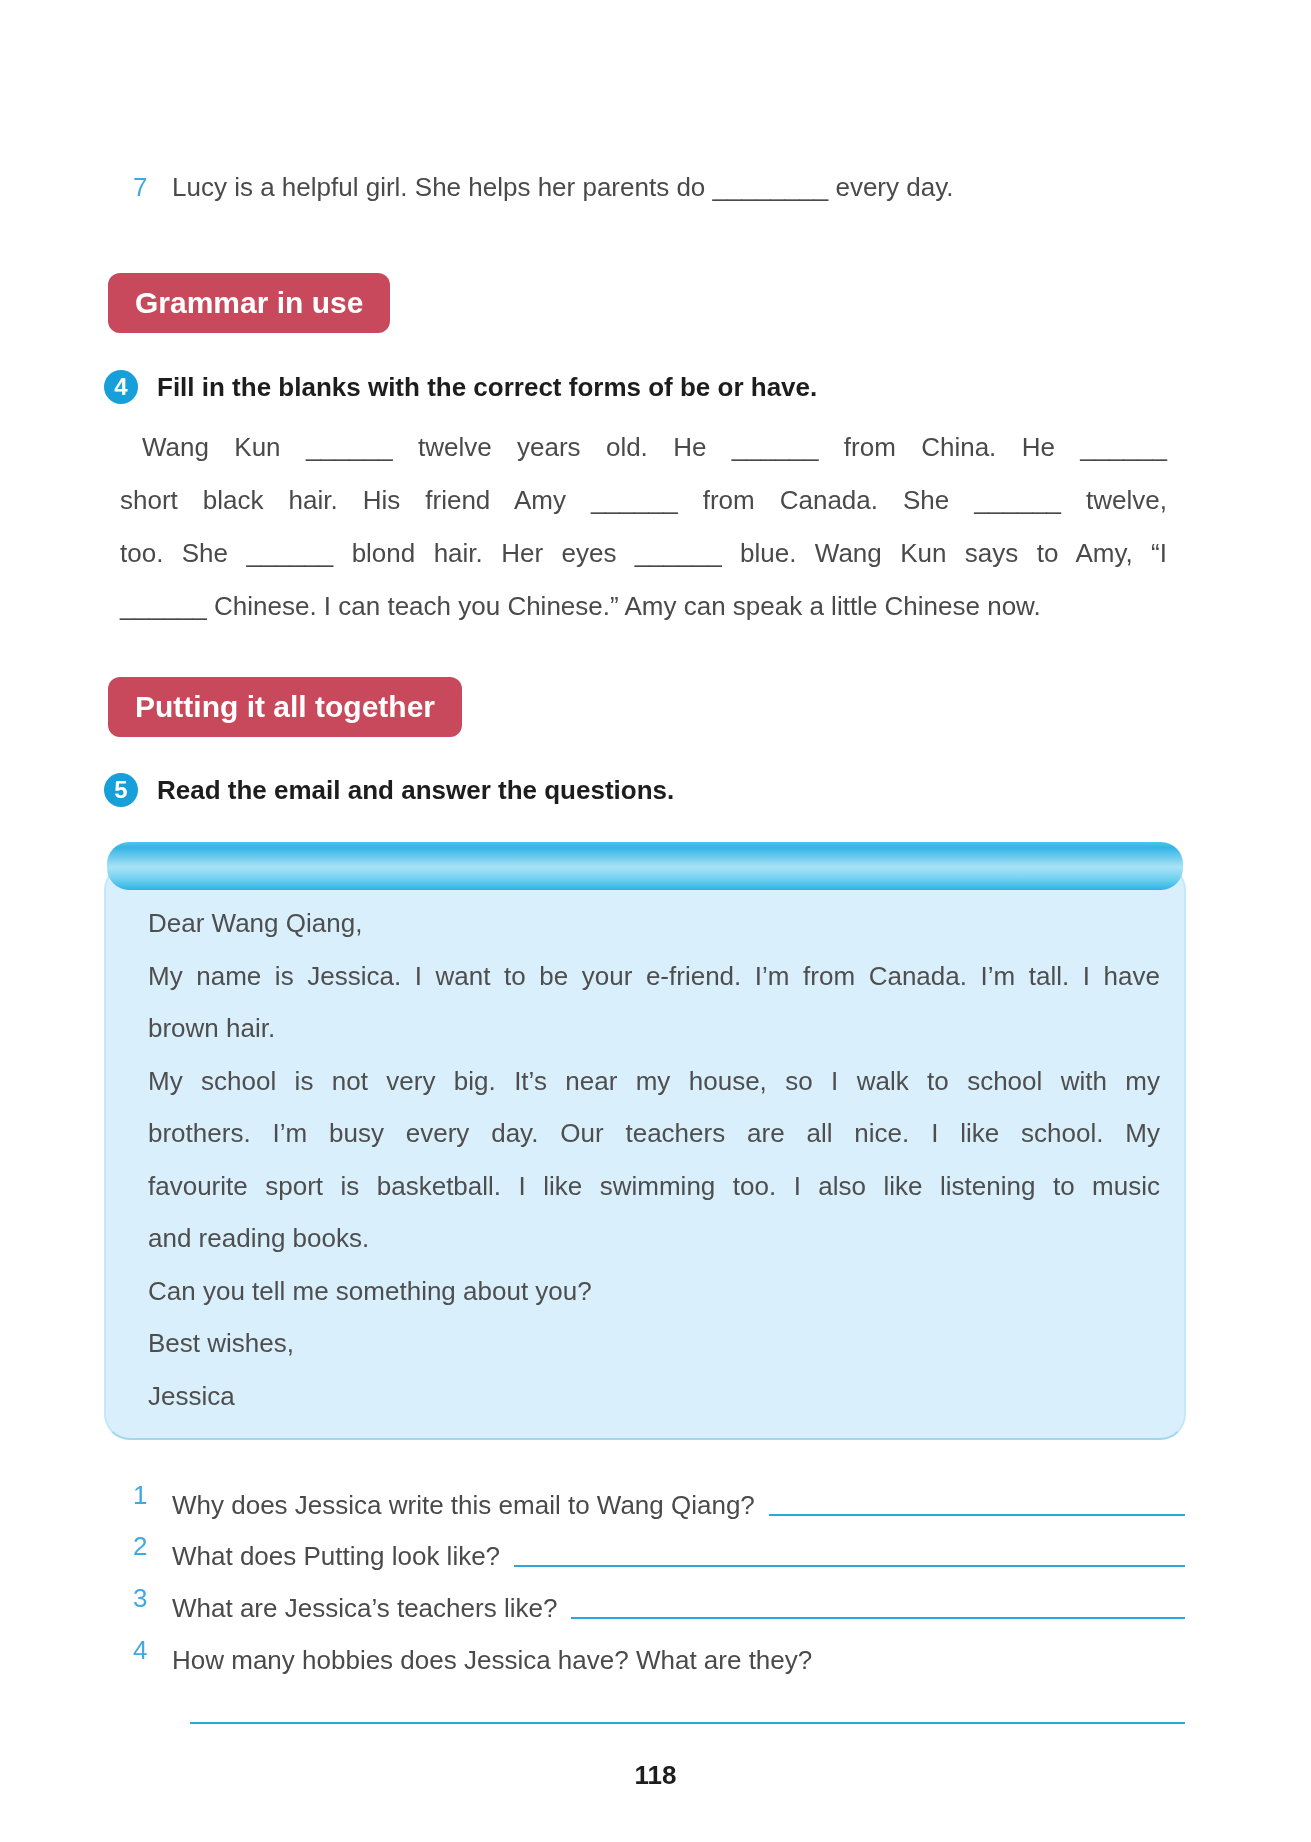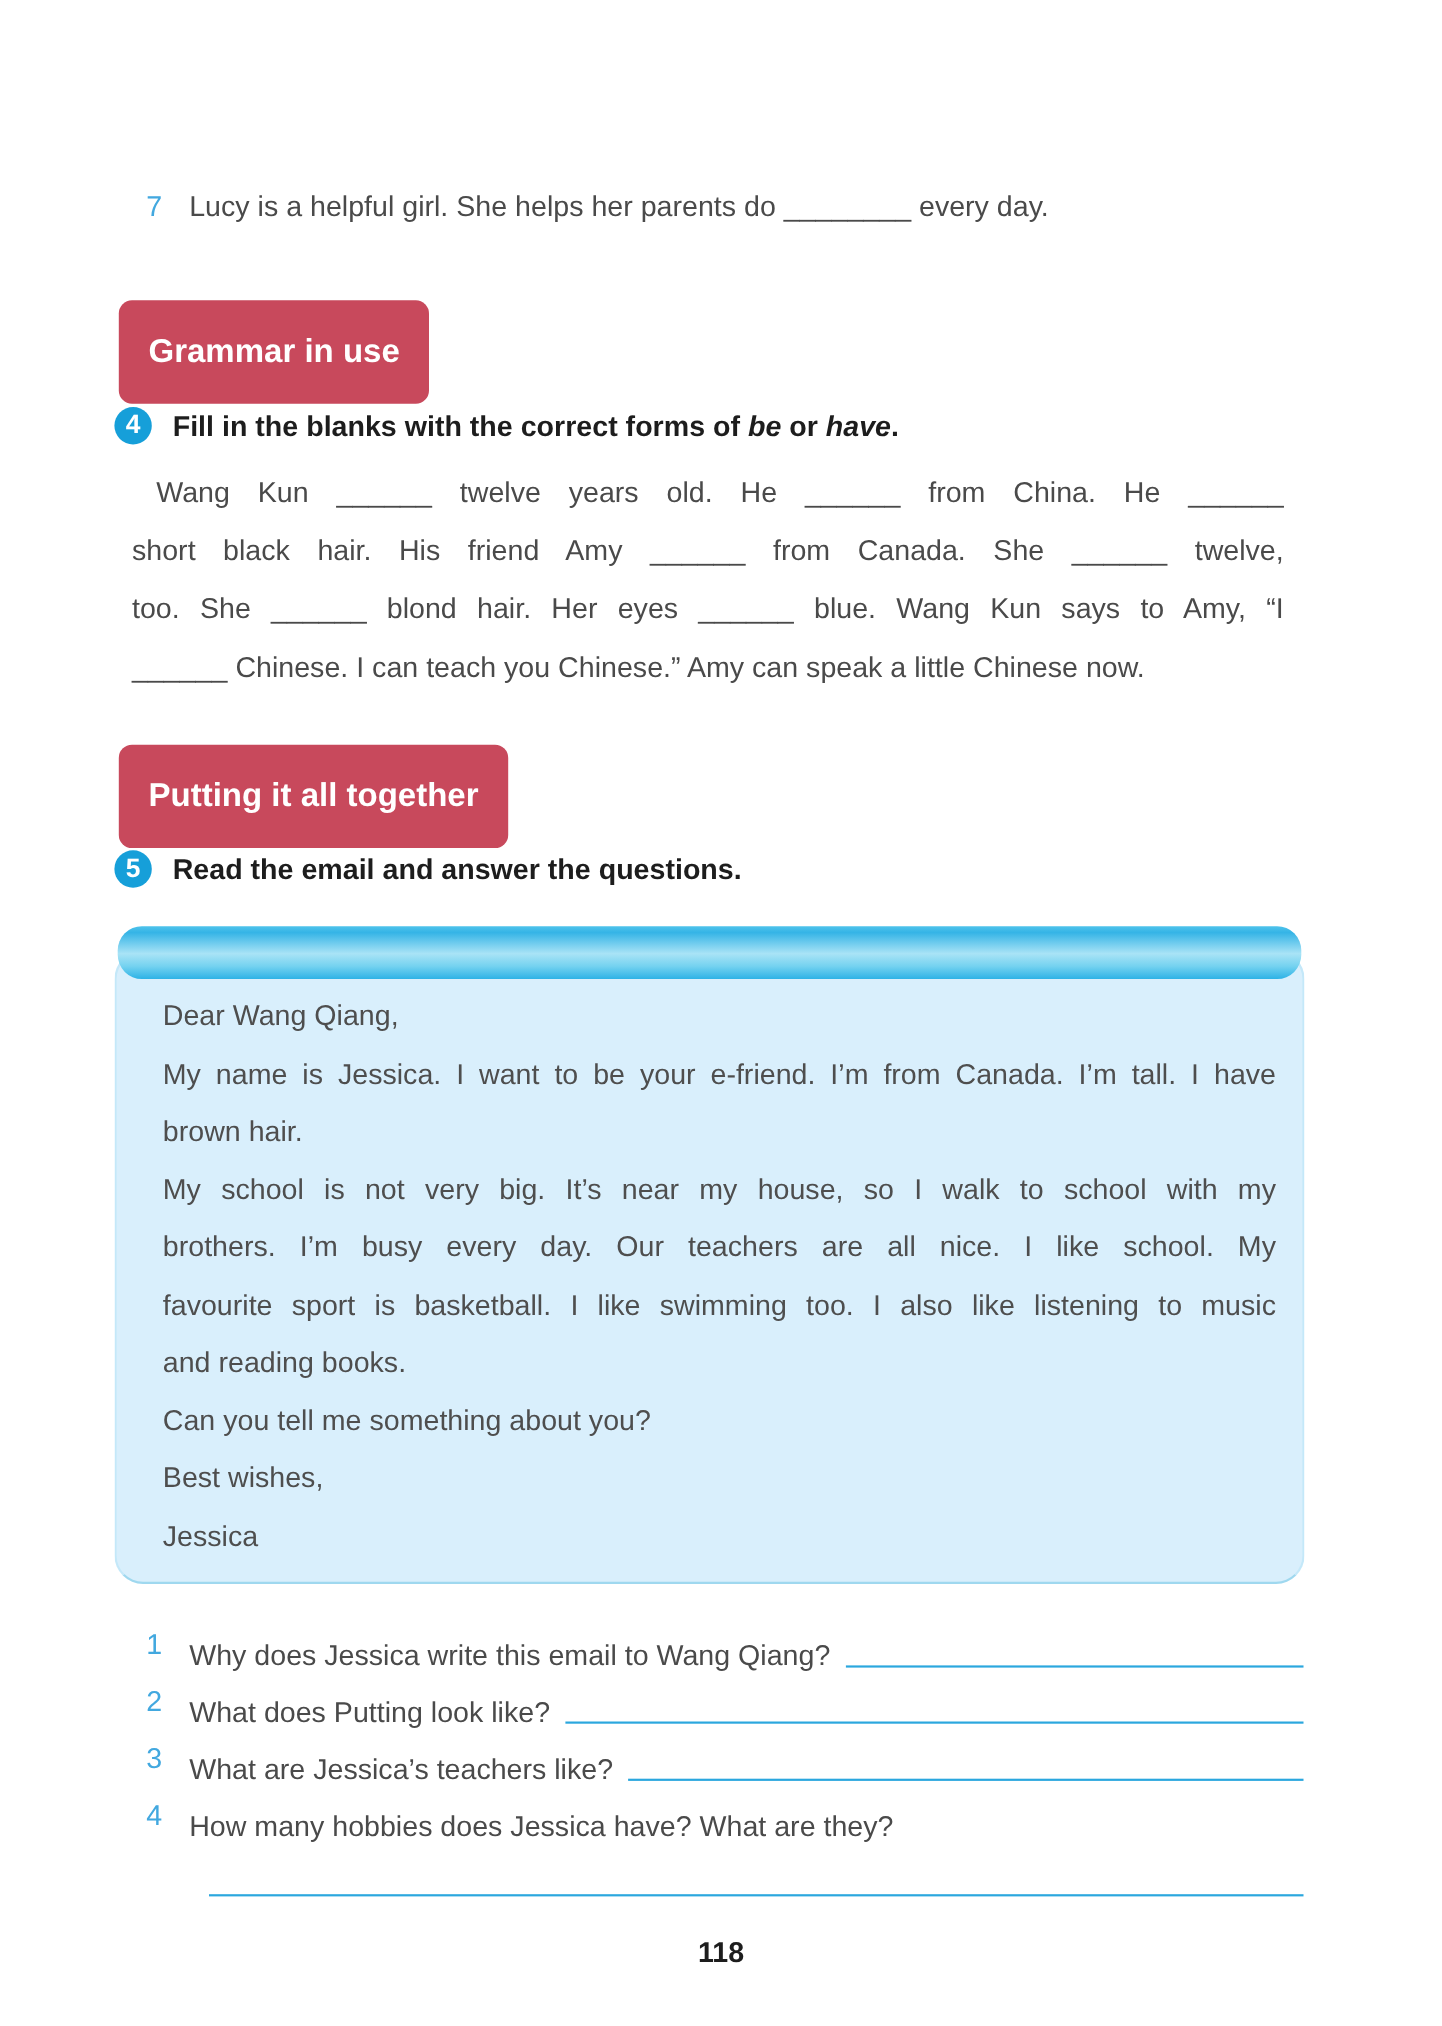--- a/index.html
+++ b/index.html
@@ -6,33 +6,33 @@
   .page{position:relative;width:1311px;height:1842px;background:#ffffff;
         font-family:"Liberation Sans",sans-serif;overflow:hidden;margin:0 auto;}
 
   
   .item7{position:absolute;left:133px;top:172px;display:flex;align-items:baseline;
          font-size:26px;color:#4a4a4a;}
   .item-num{width:39px;flex-shrink:0;color:#42a8df;}
 
   
   .badge{position:absolute;left:108px;display:inline-block;background:#c8495c;color:#ffffff;
-         font-weight:bold;font-size:30px;line-height:60px;padding:17px 27px;border-radius:12px;}
+         font-weight:bold;font-size:30px;line-height:60px;padding:0 27px;border-radius:12px;}
   .badge-grammar{top:273px;}
   .badge-putting{top:677px;text-align:center;}
 
   
   .instr{position:absolute;left:104px;display:flex;align-items:center;gap:19px;height:38px;}
   .instr4{top:368px;}
   .instr5{top:771px;}
   .num-circle{width:34px;height:34px;border-radius:50%;background:#169fd9;color:#ffffff;
               font-weight:bold;font-size:24px;display:flex;align-items:center;justify-content:center;
               flex-shrink:0;}
   .instr-text{font-size:26px;font-weight:bold;color:#1d1d1d;}
-  .instr-text .it{font-style:italic;text-align:center;}
+  .instr-text .it{text-align:center;}
 
   
   .para{position:absolute;left:120px;width:1047px;top:421px;font-size:26px;line-height:53px;
         color:#4a4a4a;}
   .para .ln{text-align:justify;text-align-last:justify;}
   .para .ln.first{padding-left:22px;}
   .para .ln.last{text-align:left;text-align-last:auto;}
 
   
   .email{position:absolute;left:104px;top:842px;width:1082px;height:598px;}

